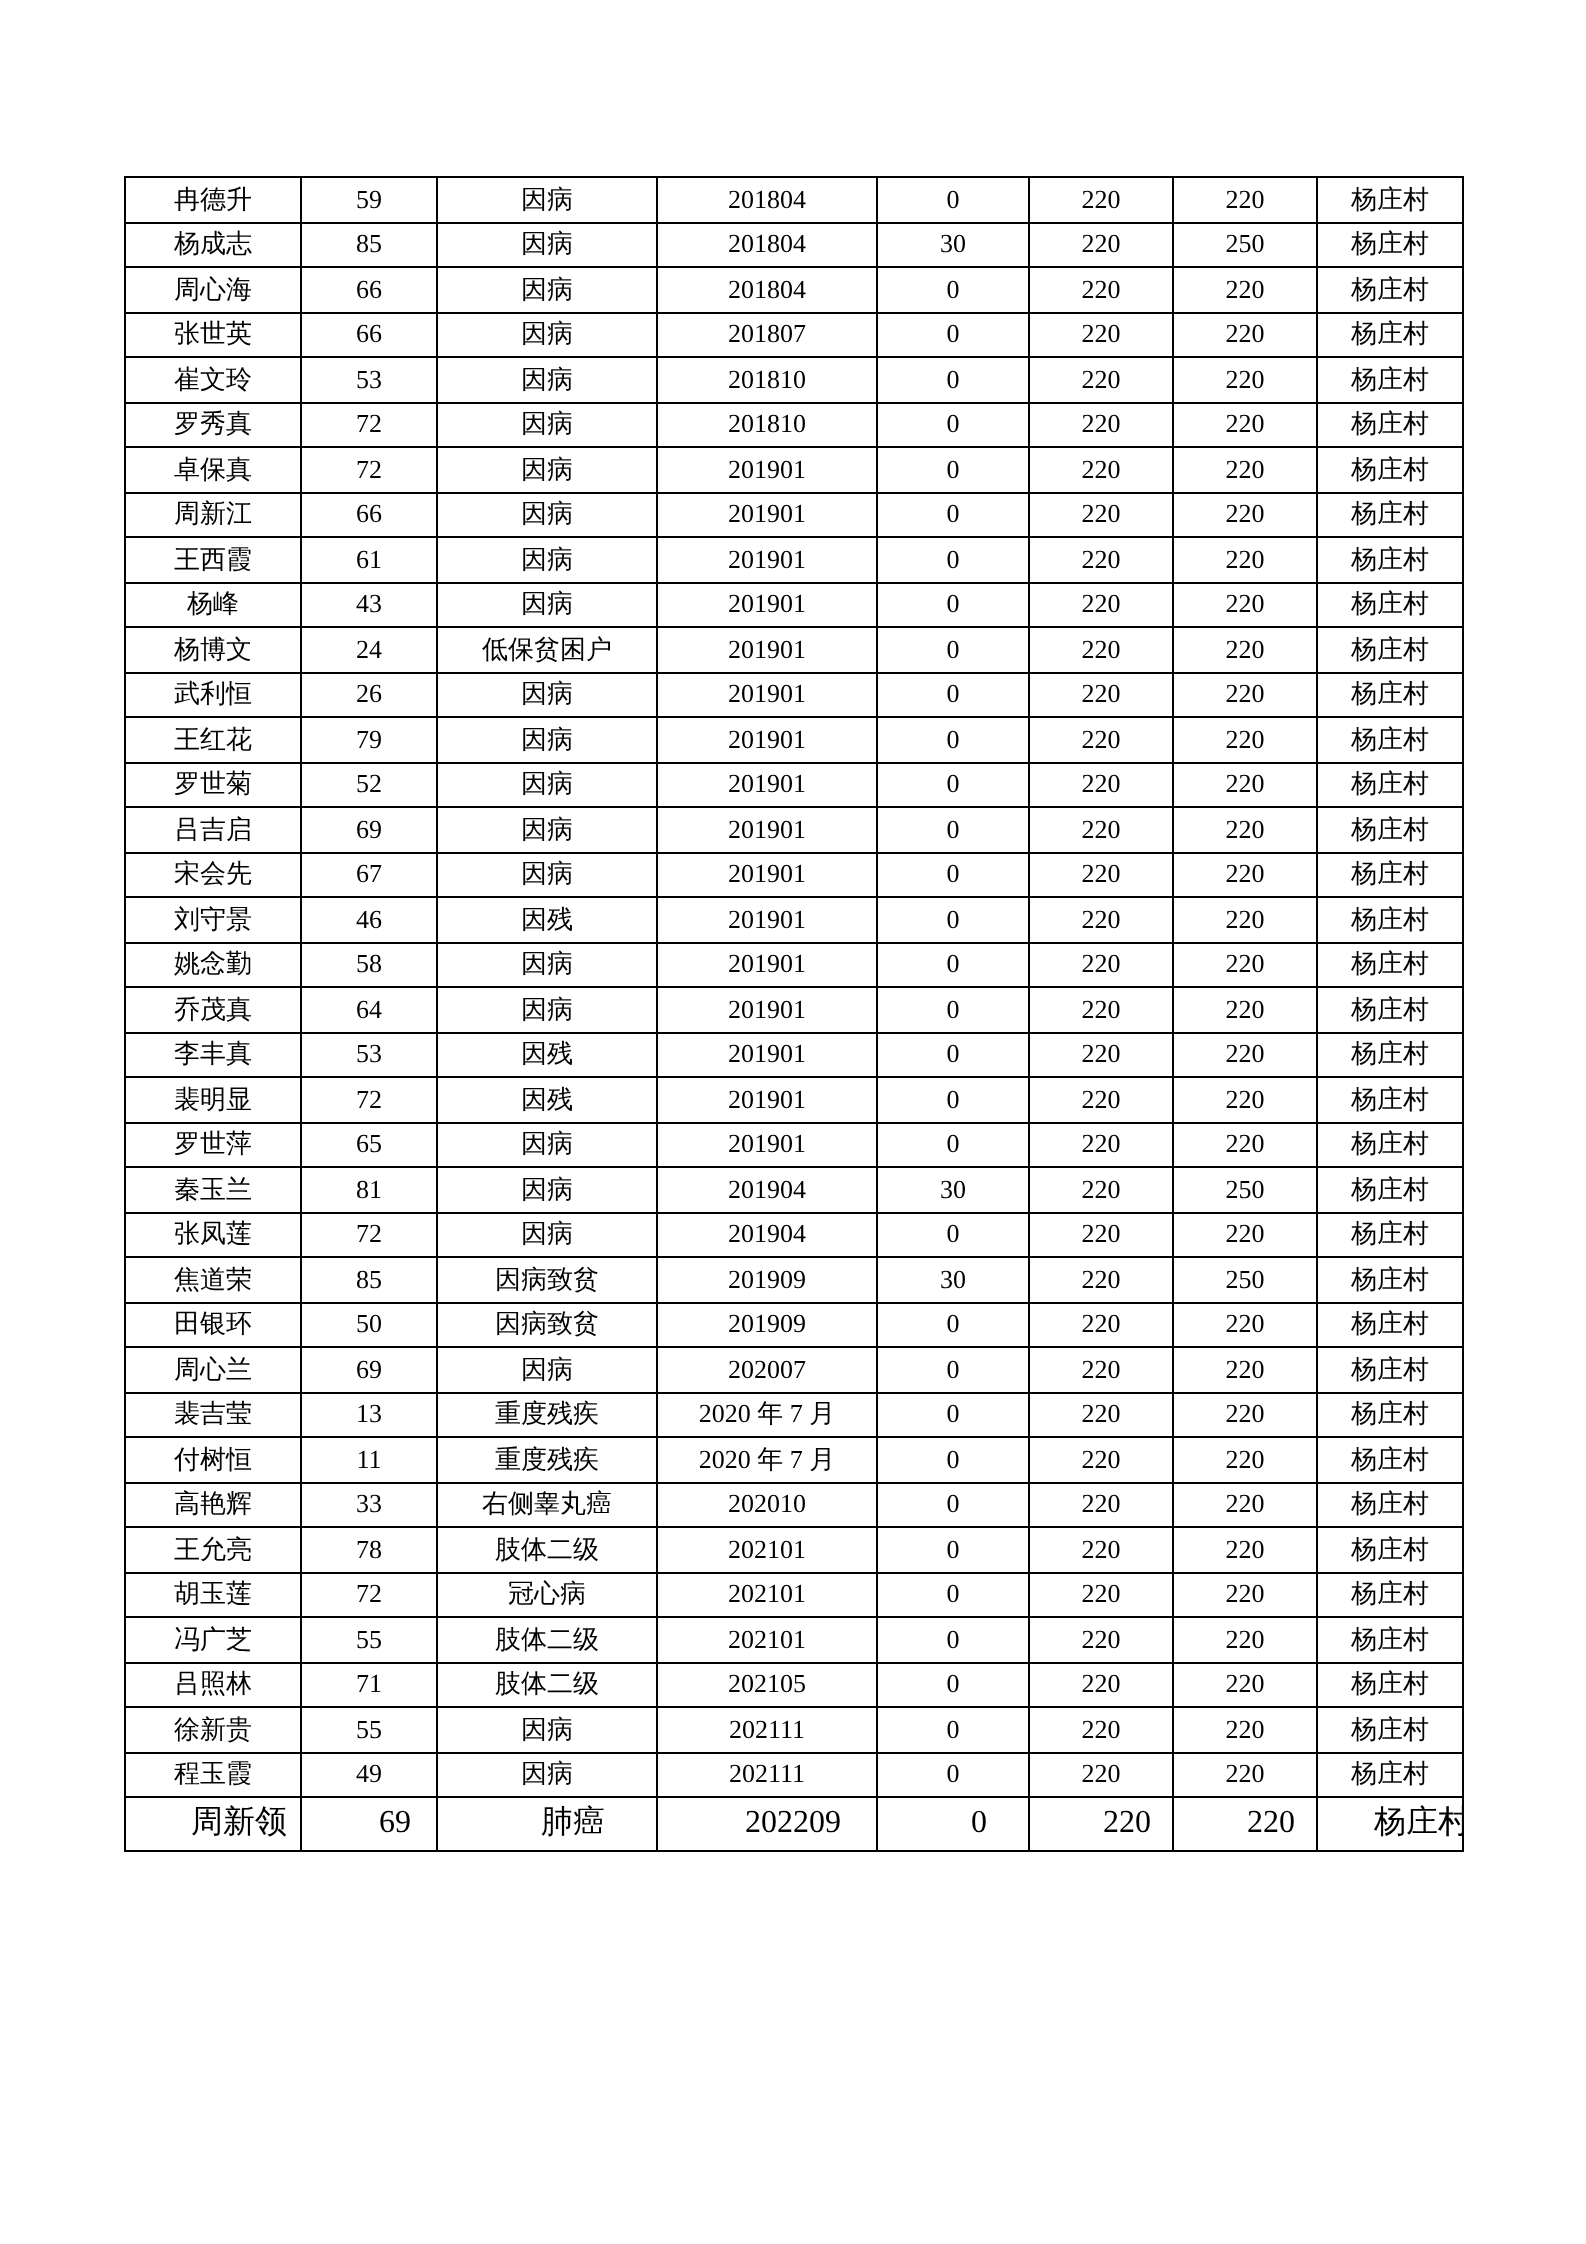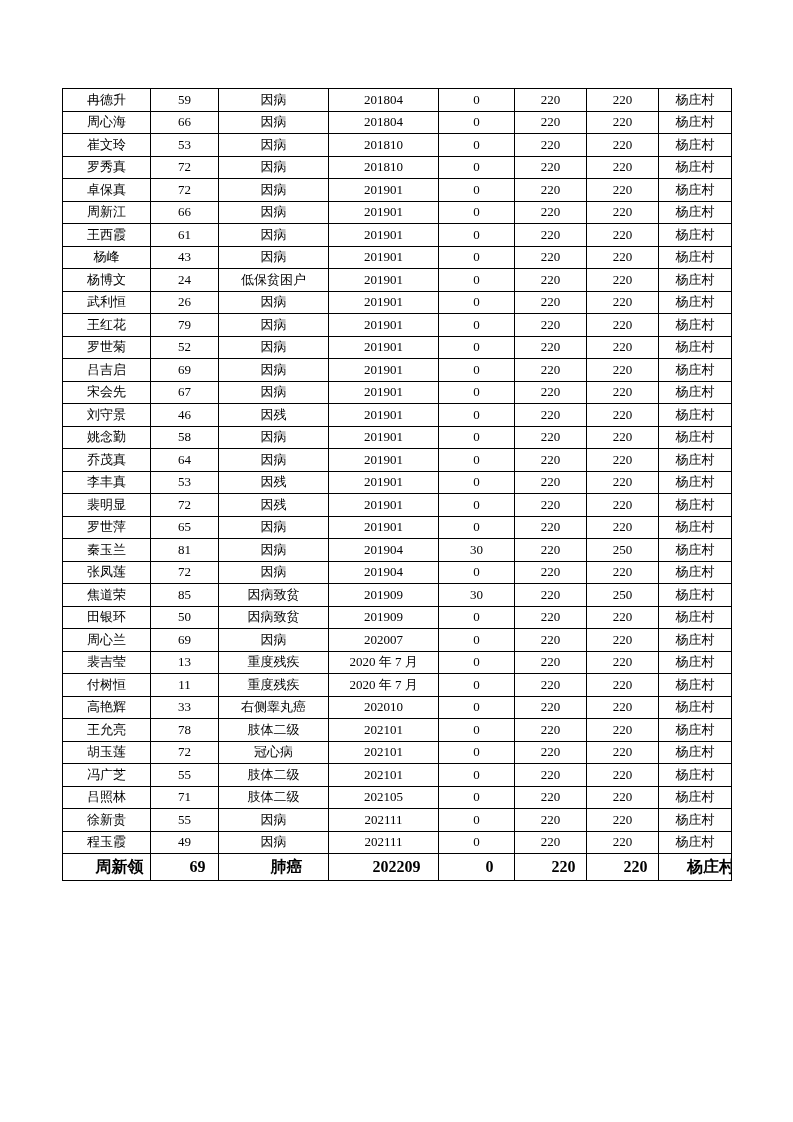--- a/index.html
+++ b/index.html
@@ -41,21 +41,21 @@
   col.c1 { width: 68px; }
   col.c2 { width: 110px; }
   col.c3 { width: 110px; }
   col.c4 { width: 76px; }
   col.c5 { width: 72px; }
   col.c6 { width: 72px; }
   col.c7 { width: 73px; }
 
   tr.last-row td {
     font-size: 16px;
-    font-weight: bold;
+    font-weight: normal;
     height: 26px;
     padding-left: 28px;
   }
   tr.last-row td.name,
   tr.last-row td.reason,
   tr.last-row td.date,
   tr.last-row td.village {
     font-size: 16px;
   }
 </style>
@@ -79,24 +79,44 @@
           <td class="name">冉德升</td>
           <td class="age">59</td>
           <td class="reason">因病</td>
           <td class="date">201804</td>
           <td class="num">0</td>
           <td class="num">220</td>
           <td class="num">220</td>
           <td class="village">杨庄村</td>
         </tr>
         <tr>
+          <td class="name">杨成志</td>
+          <td class="age">85</td>
+          <td class="reason">因病</td>
+          <td class="date">201804</td>
+          <td class="num">30</td>
+          <td class="num">220</td>
+          <td class="num">250</td>
+          <td class="village">杨庄村</td>
+        </tr>
+        <tr>
           <td class="name">周心海</td>
           <td class="age">66</td>
           <td class="reason">因病</td>
           <td class="date">201804</td>
+          <td class="num">0</td>
+          <td class="num">220</td>
+          <td class="num">220</td>
+          <td class="village">杨庄村</td>
+        </tr>
+        <tr>
+          <td class="name">张世英</td>
+          <td class="age">66</td>
+          <td class="reason">因病</td>
+          <td class="date">201807</td>
           <td class="num">0</td>
           <td class="num">220</td>
           <td class="num">220</td>
           <td class="village">杨庄村</td>
         </tr>
         <tr>
           <td class="name">崔文玲</td>
           <td class="age">53</td>
           <td class="reason">因病</td>
           <td class="date">201810</td>

